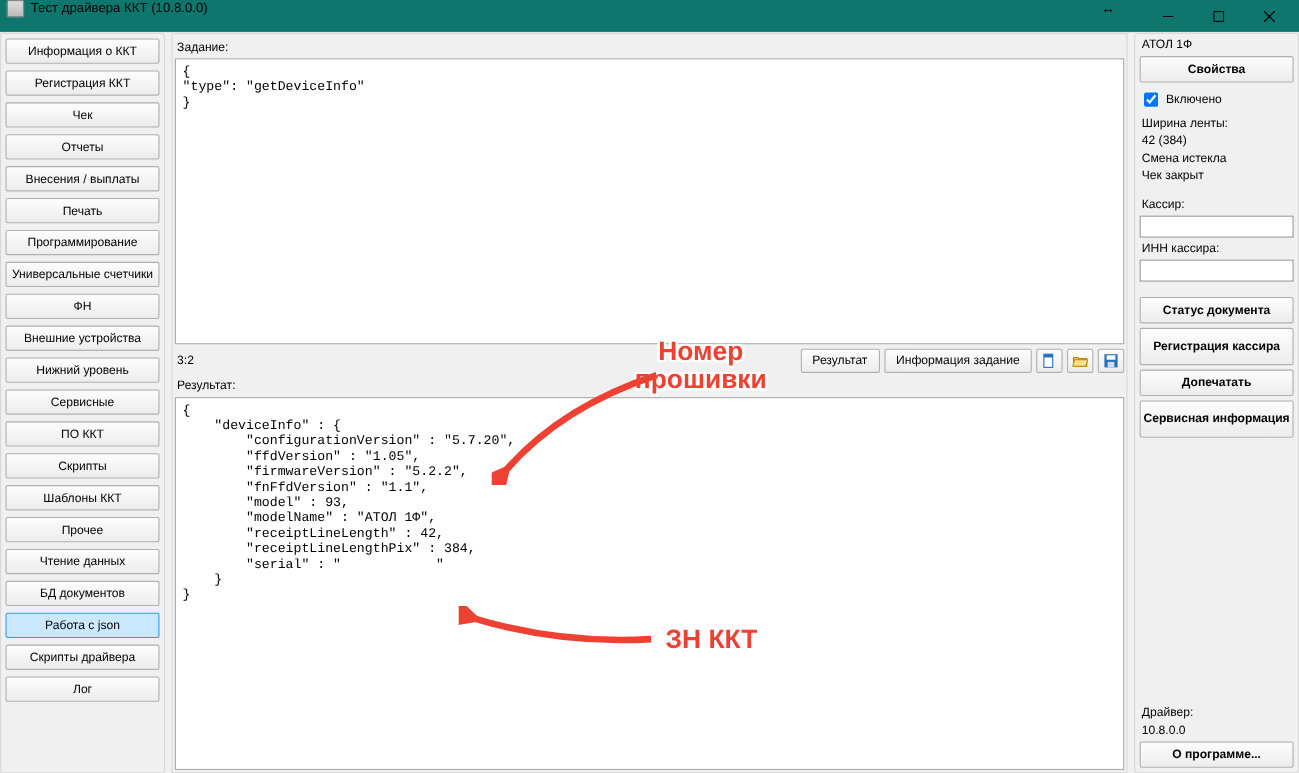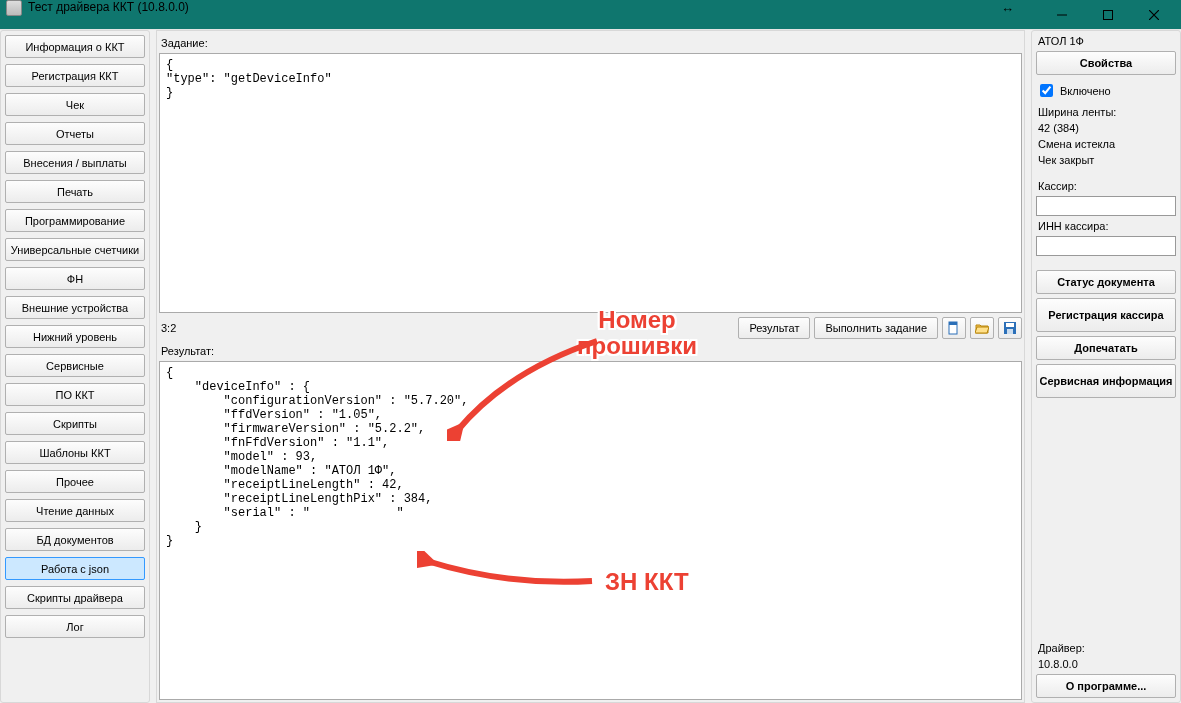--- a/index.html
+++ b/index.html
@@ -237,21 +237,21 @@
 
   <div class="center">
     <div class="lbl">Задание:</div>
     <textarea class="task-area" style="">{
 "type": "getDeviceInfo"
 }</textarea>
 
     <div class="mid-row">
       <div class="status">3:2</div>
       <div class="tool-btn">Результат</div>
-      <div class="tool-btn">Выполнить задание</div>
+      <div class="tool-btn">Информация задание</div>
       <div class="icon-btn">
         <svg width="14" height="14" viewBox="0 0 14 14">
             <rect x="2" y="1" width="8" height="12" fill="#fff" stroke="#2b6fb8" stroke-width="1"></rect>
             <rect x="2" y="1" width="8" height="3" fill="#2b6fb8"></rect>
           </svg>
       </div>
       <div class="icon-btn">
         <svg width="14" height="14" viewBox="0 0 14 14">
             <path d="M1 4 h4 l1 1 h7 v7 h-12 z" fill="#f5c153" stroke="#b8860b"></path>
             <path d="M2 6 h12 l-2 6 h-12 z" fill="#ffe08a" stroke="#b8860b"></path>

